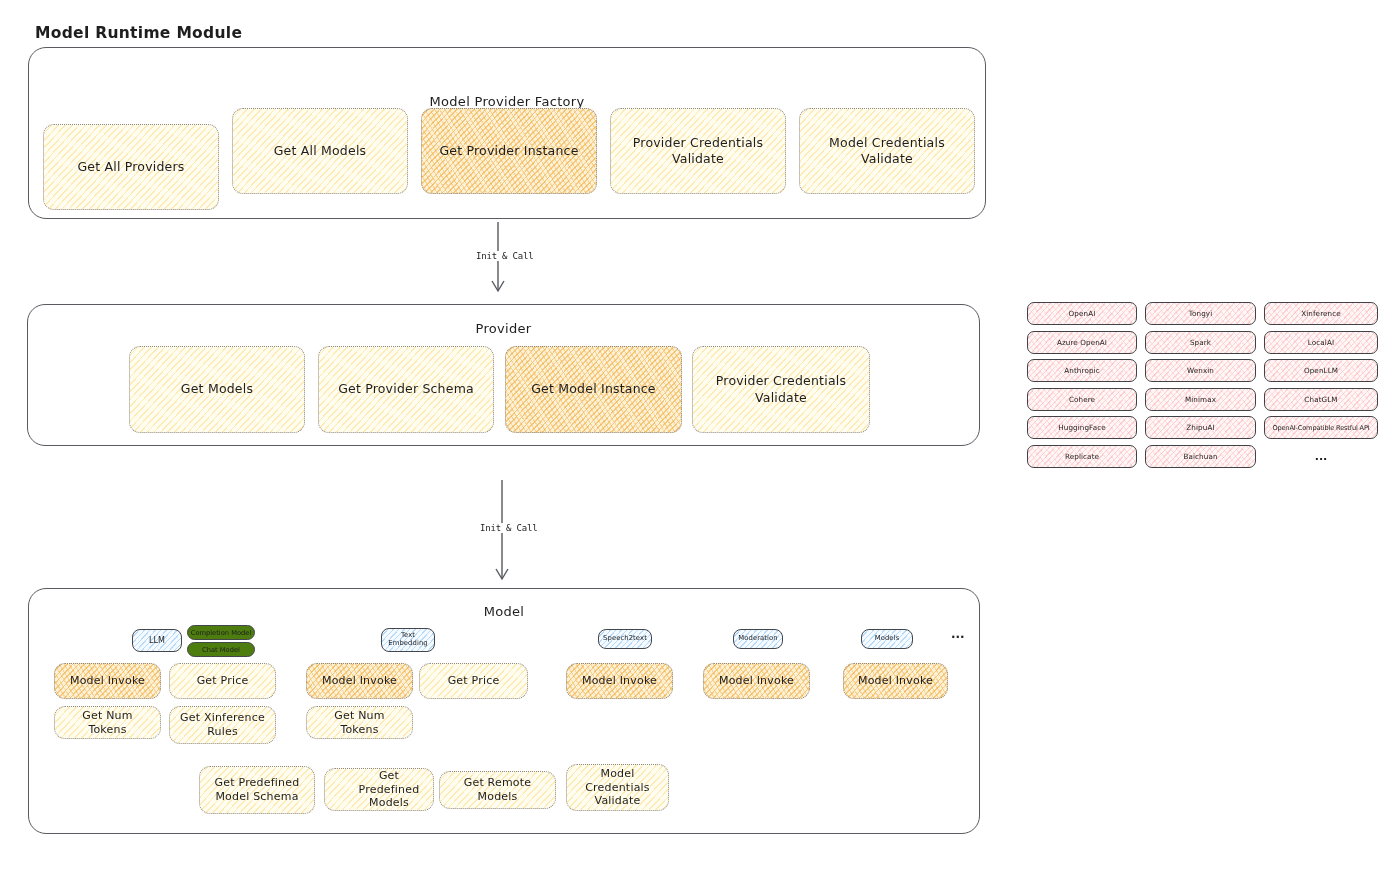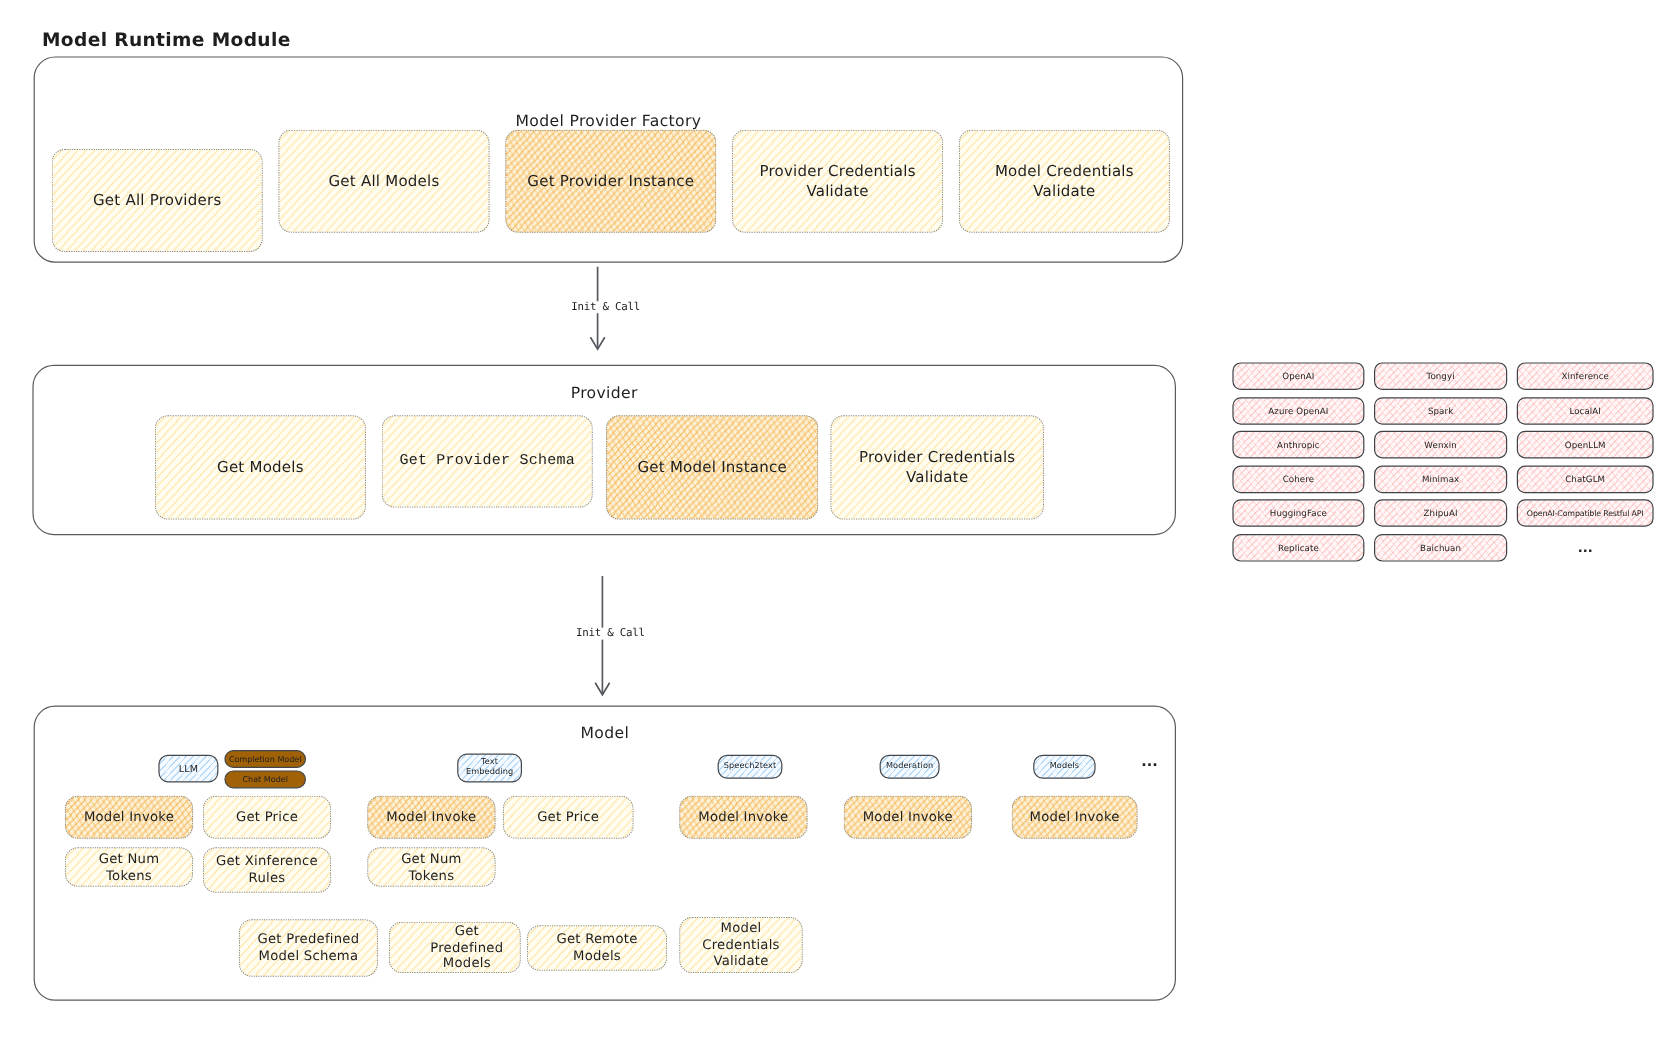--- a/index.html
+++ b/index.html
@@ -27,21 +27,21 @@
                      repeating-linear-gradient(58deg,  rgba(243,166,50,.38) 0 1px,  rgba(0,0,0,0) 1px 4.2px);}
   .sm{font-size:11px;line-height:1.25;}
 
   
   .btab{position:absolute;display:flex;align-items:center;justify-content:center;text-align:center;
     border:1.3px solid #43464b;border-radius:8px;box-sizing:border-box;
     font-size:6.8px;line-height:1.15;letter-spacing:.1px;
     background-color:#f4faff;
     background-image:repeating-linear-gradient(133deg, rgba(125,188,244,.5) 0 1px, rgba(0,0,0,0) 1px 4px);}
   .wtab{position:absolute;display:flex;align-items:center;justify-content:center;text-align:center;
-    border:1.1px solid #43464b;border-radius:8px;box-sizing:border-box;background:#a16207;font-size:6.7px;}
+    border:1.1px solid #43464b;border-radius:8px;box-sizing:border-box;background:#4d7c0f;font-size:6.7px;}
 
   
   .pgrid{position:absolute;left:1027px;top:302px;display:grid;
     grid-template-columns:110px 111px 114px;column-gap:8px;row-gap:5.5px;grid-auto-rows:23px;}
   .pcell{display:flex;align-items:center;justify-content:center;text-align:center;
     border:1.3px solid #3f4247;border-radius:7px;box-sizing:border-box;font-size:7.2px;letter-spacing:.1px;
     background-color:#fff7f7;
     background-image:repeating-linear-gradient(133deg, rgba(255,148,148,.38) 0 1px, rgba(0,0,0,0) 1px 4px),
                      repeating-linear-gradient(50deg,  rgba(255,148,148,.22) 0 1px, rgba(0,0,0,0) 1px 5px);}
   .pcell.wide{font-size:6.6px;letter-spacing:-.15px;}
@@ -71,21 +71,21 @@
 
   <svg class="arrow" style="left:487px;top:222px;" width="22" height="72">
     <line x1="11" y1="0" x2="11" y2="68" stroke="#55585e" stroke-width="1.4"></line>
     <polyline points="5,59 11,69 17,59" fill="none" stroke="#55585e" stroke-width="1.4"></polyline>
   </svg>
   <div class="arrow-label" style="left:473px;top:251px;">Init &amp; Call</div>
 
   <div class="frame stacked" style="left:27px;top:304px;width:953px;height:142px;">
     <div class="box-title" style="top:16px;">Provider</div>
     <div class="big-btn" style="left:101px;top:41px;width:176px;height:87px;">Get Models</div>
-    <div class="big-btn" style="left:290px;top:41px;width:176px;height:77px;font-family:Liberation Mono, monospace;">Get Provider Schema</div>
+    <div class="big-btn" style="left:290px;top:41px;width:176px;height:87px;">Get Provider Schema</div>
     <div class="big-btn hl" style="left:477px;top:41px;width:177px;height:87px;">Get Model Instance</div>
     <div class="big-btn" style="left:664px;top:41px;width:178px;height:87px;">Provider Credentials Validate</div>
   </div>
 
   <div class="pgrid">
     <div class="pcell">OpenAI</div>
     <div class="pcell">Tongyi</div>
     <div class="pcell">Xinference</div>
     <div class="pcell">Azure OpenAI</div>
     <div class="pcell">Spark</div>

